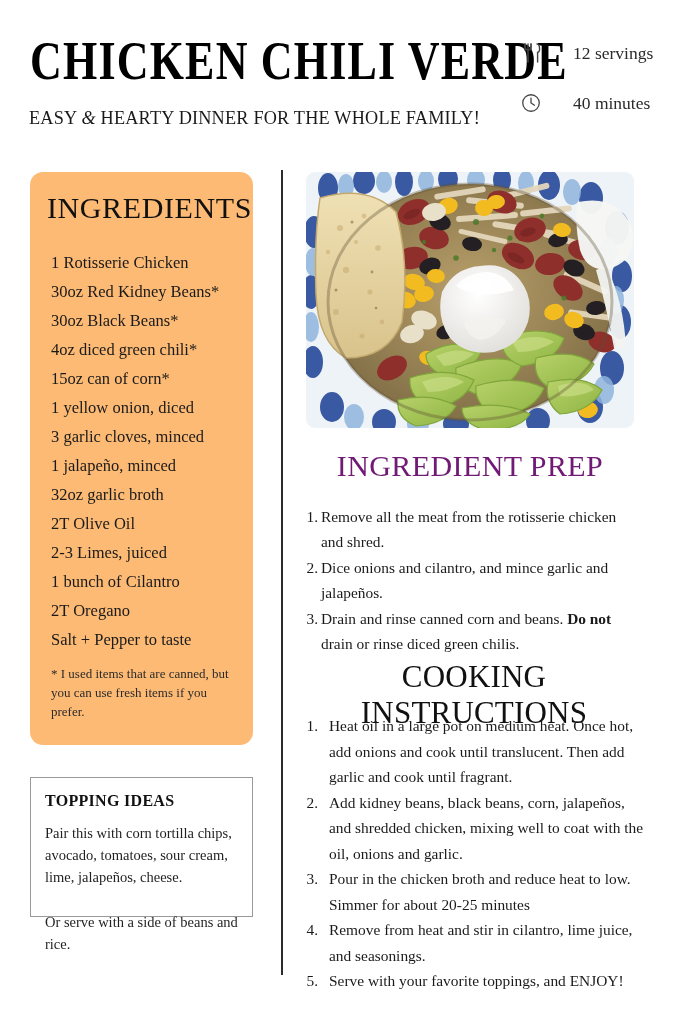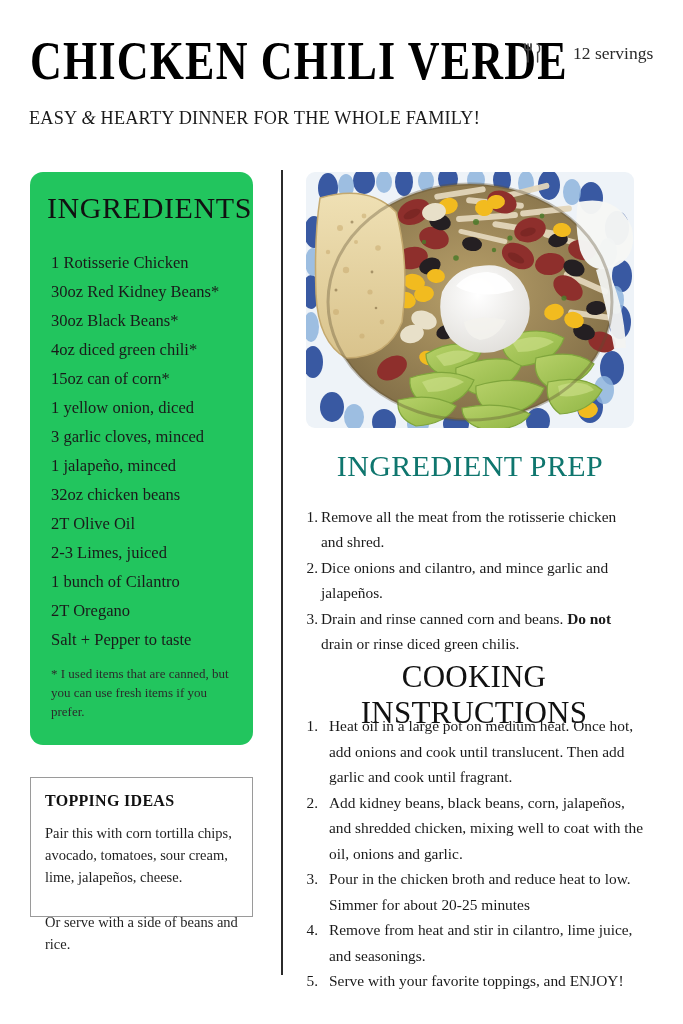--- a/index.html
+++ b/index.html
@@ -75,21 +75,21 @@
     left: 281px; top: 170px;
     width: 2px; height: 805px;
     background: #2b2b2b;
   }
 
   
   .ingredients-panel {
     position: absolute;
     left: 30px; top: 172px;
     width: 223px; height: 573px;
-    background: #22c55e;
+    background: #fdba74;
     border-radius: 13px;
   }
   .ingredients-heading {
     position: absolute;
     left: 17px; top: 19px;
     font-size: 30px;
     letter-spacing: 0.6px;
     color: #111;
     white-space: nowrap;
   }
@@ -153,21 +153,21 @@
   .photo svg { display: block; width: 100%; height: 100%; }
 
   
   .prep-heading {
     position: absolute;
     left: 306px; top: 449px;
     width: 328px;
     text-align: center;
     font-size: 30px;
     letter-spacing: 0.4px;
-    color: #0f766e;
+    color: #701a75;
   }
   .prep-list {
     position: absolute;
     left: 300px; top: 504px;
     width: 340px;
     list-style: none;
   }
   .prep-list li {
     position: relative;
     padding-left: 21px;
@@ -233,39 +233,48 @@
         <svg viewBox="0 0 22 24" fill="none" stroke="#444" stroke-width="1.5" stroke-linecap="round">
           <path d="M5 3 V9 M8 3 V9 M11 3 V9" stroke-width="1.4"></path>
           <path d="M8 9 V21" stroke-width="1.5"></path>
           <path d="M5 3 Q4.4 9 8 9 Q11.6 9 11 3" stroke-width="1.3" fill="none"></path>
           <path d="M17 3 Q19.6 3 19.6 8 Q19.6 11 17.6 11.4 L17.6 21" stroke-width="1.4" fill="none"></path>
         </svg>
       </span>
       <span class="meta-text">12 servings</span>
     </div>
 
+    <div class="meta-row">
+      <span class="meta-icon">
+        <svg viewBox="0 0 24 24" fill="none" stroke="#444" stroke-width="1.4" stroke-linecap="round">
+          <circle cx="12" cy="12" r="9"></circle>
+          <path d="M12 6.6 V12 L15.8 14.4"></path>
+        </svg>
+      </span>
+      <span class="meta-text">40 minutes</span>
+    </div>
 
   </div>
 </div>
 
 <div class="divider"></div>
 
 <div class="ingredients-panel">
   <div class="ingredients-heading">INGREDIENTS</div>
 
   <ul class="ingredients-list">
     <li>1 Rotisserie Chicken</li>
     <li>30oz Red Kidney Beans*</li>
     <li>30oz Black Beans*</li>
     <li>4oz diced green chili*</li>
     <li>15oz can of corn*</li>
     <li>1 yellow onion, diced</li>
     <li>3 garlic cloves, minced</li>
     <li>1 jalapeño, minced</li>
-    <li>32oz chicken beans</li>
+    <li>32oz garlic broth</li>
     <li>2T Olive Oil</li>
     <li>2-3 Limes, juiced</li>
     <li>1 bunch of Cilantro</li>
     <li>2T Oregano</li>
     <li>Salt + Pepper to taste</li>
   </ul>
 
   <div class="ingredients-note">* I used items that are canned, but you can use fresh items if you prefer.</div>
 </div>
 

